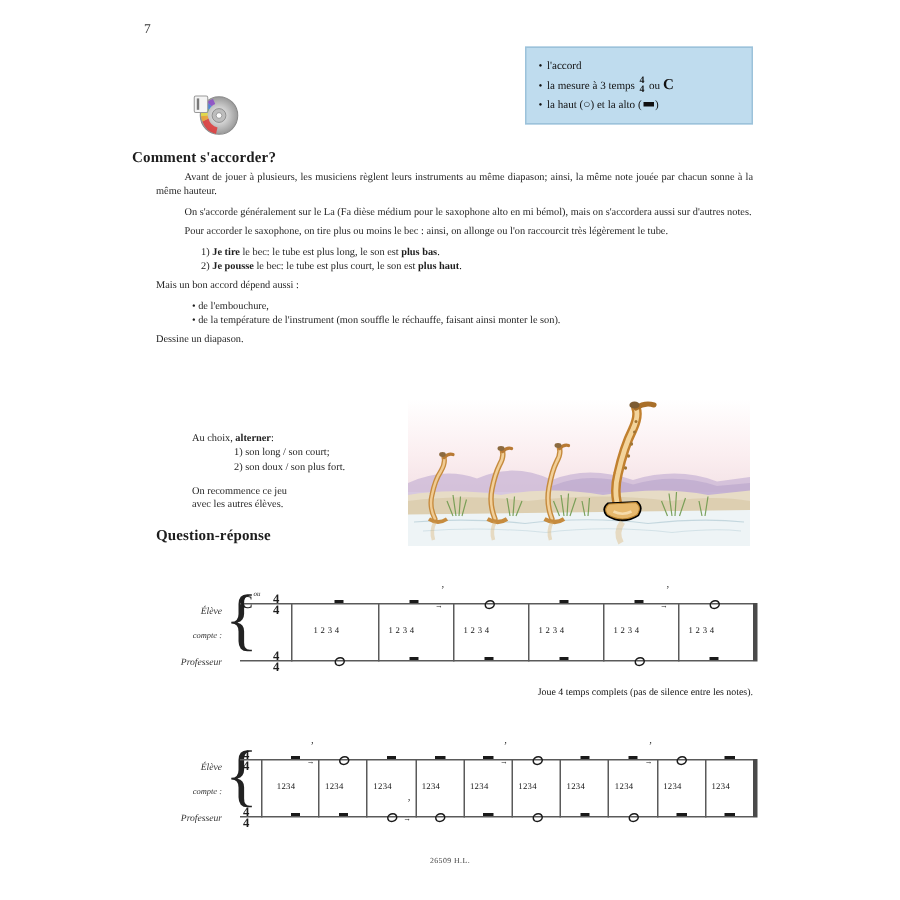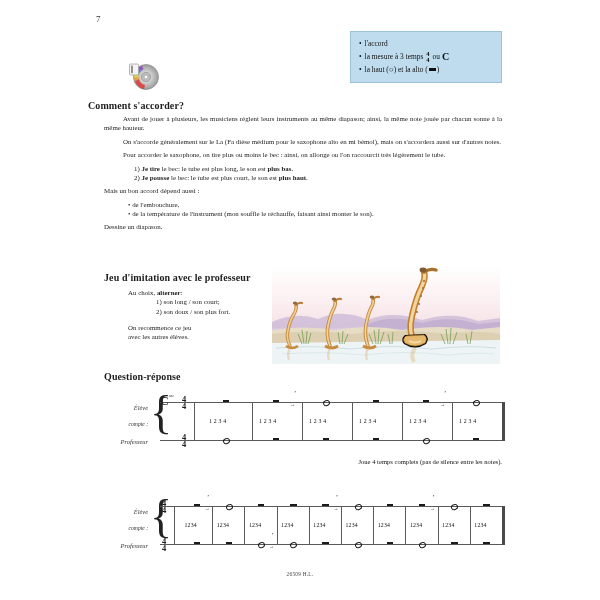--- a/index.html
+++ b/index.html
@@ -52,21 +52,21 @@
   
   .cd-icon { position:absolute; left:126px; top:59px; width:34px; height:32px; }
 
   
   h2.section-head {
     position:absolute; margin:0;
     font-size:10px; font-weight:bold; letter-spacing:.1px;
   }
   #head-accorder { left:88px; top:100px; }
   #head-jeu      { left:104px; top:272px; }
-  #head-qr       { left:104px; top:371px; }
+  #head-qr       { left:104px; top:352px; }
 
   .body-text {
     position:absolute; left:104px; top:114px; width:398px;
     font-size:6.9px; line-height:9.1px; text-align:justify;
   }
   .body-text p { margin:0 0 4.5px 0; text-indent:19px; }
   .body-text p.noindent { text-indent:0; }
   .body-text .numlist { margin:0 0 4px 0; padding:0; list-style:none; }
   .body-text .numlist li { text-indent:0; padding-left:30px; }
   .body-text .dashlist { margin:0 0 4px 0; padding:0; list-style:none; }
@@ -231,21 +231,20 @@
       </li>
     </ul>
     <p class="noindent">Mais un bon accord dépend aussi :</p>
     <ul class="dashlist">
       <li>• de l'embouchure,</li>
       <li>• de la température de l'instrument (mon souffle le réchauffe, faisant ainsi monter le son).</li>
     </ul>
     <p class="noindent">Dessine un diapason.</p>
   </div>
 
-  <h2 class="section-head" id="head-jeu">Jeu d'imitation avec le professeur</h2>
 
   <div class="jeu-text">
     <div>
       <span>Au choix, </span><b>alterner</b><span>:</span>
     </div>
     <ul class="lines">
       <li>1) son long / son court;</li>
       <li>2) son doux / son plus fort.</li>
     </ul>
     <div class="tail">On recommence ce jeu</div>

